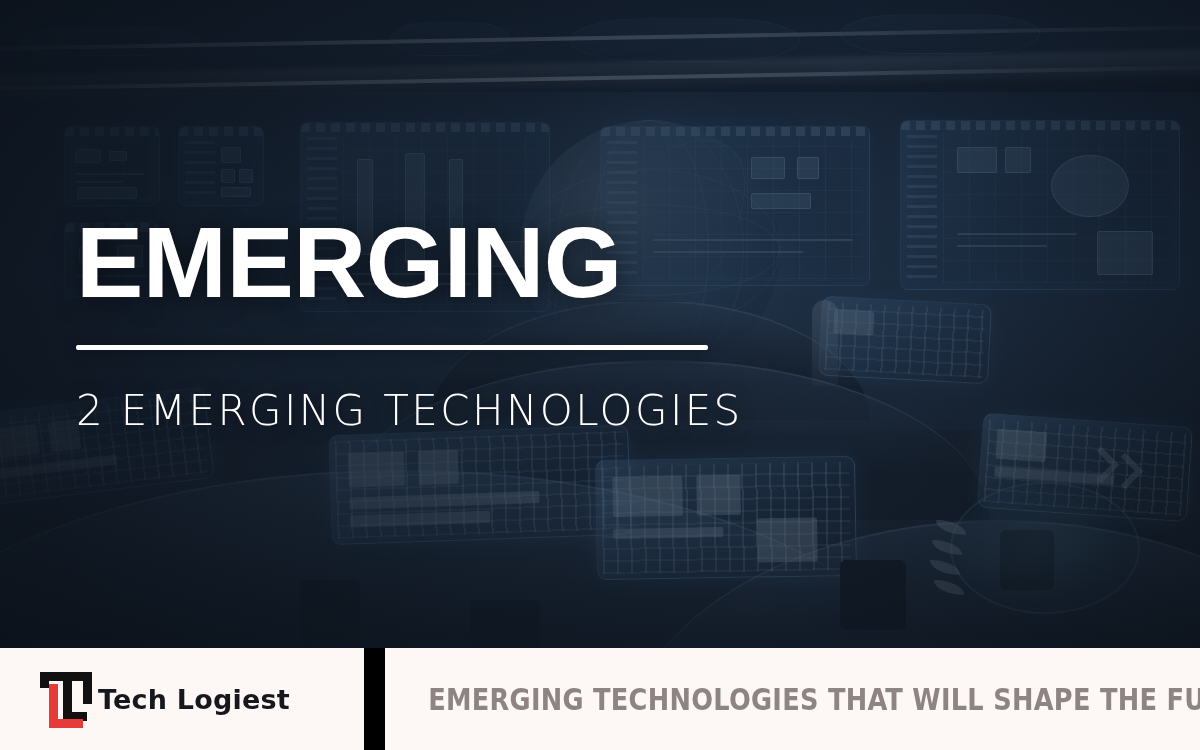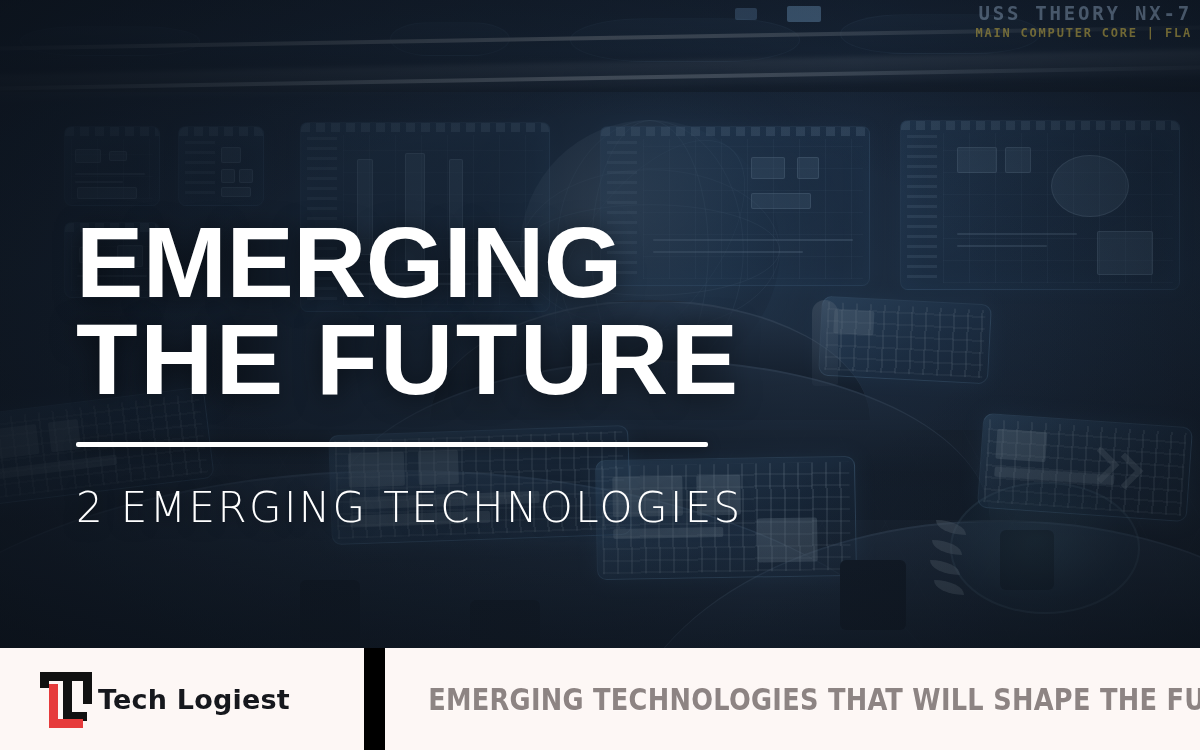--- a/index.html
+++ b/index.html
@@ -299,30 +299,23 @@
         <div class="chev" style="right:26px;top:-12px;"></div>
         <div class="chev" style="right:2px;top:-6px;"></div>
       </div>
 
       <div style="position:absolute;left:812px;top:300px;width:26px;height:86px;border-radius:13px 13px 4px 4px;background:linear-gradient(180deg,rgba(200,215,230,.30),rgba(120,140,165,.12));"></div>
     </div>
 
     <div class="overlay"></div>
     <div class="vignette"></div>
 
-    <div class="hud">
-      <div class="hud-chip2"></div>
-      <div class="hud-chip"></div>
-      <div class="hud-ship">USS THEORY NX-7</div>
-      <div class="hud-sub">MAIN COMPUTER CORE  |  FLA</div>
-    </div>
 
     <div class="hero-text">
       <div class="title">EMERGING</div>
-      <div class="title title-l2">THE FUTURE</div>
       <div class="rule"></div>
       <div class="subtitle">2 EMERGING TECHNOLOGIES</div>
     </div>
   </div>
 
   <div class="bottombar">
 
     <div class="brand">
       <div class="brand-mark">
         <div class="mark-t-top"></div>

